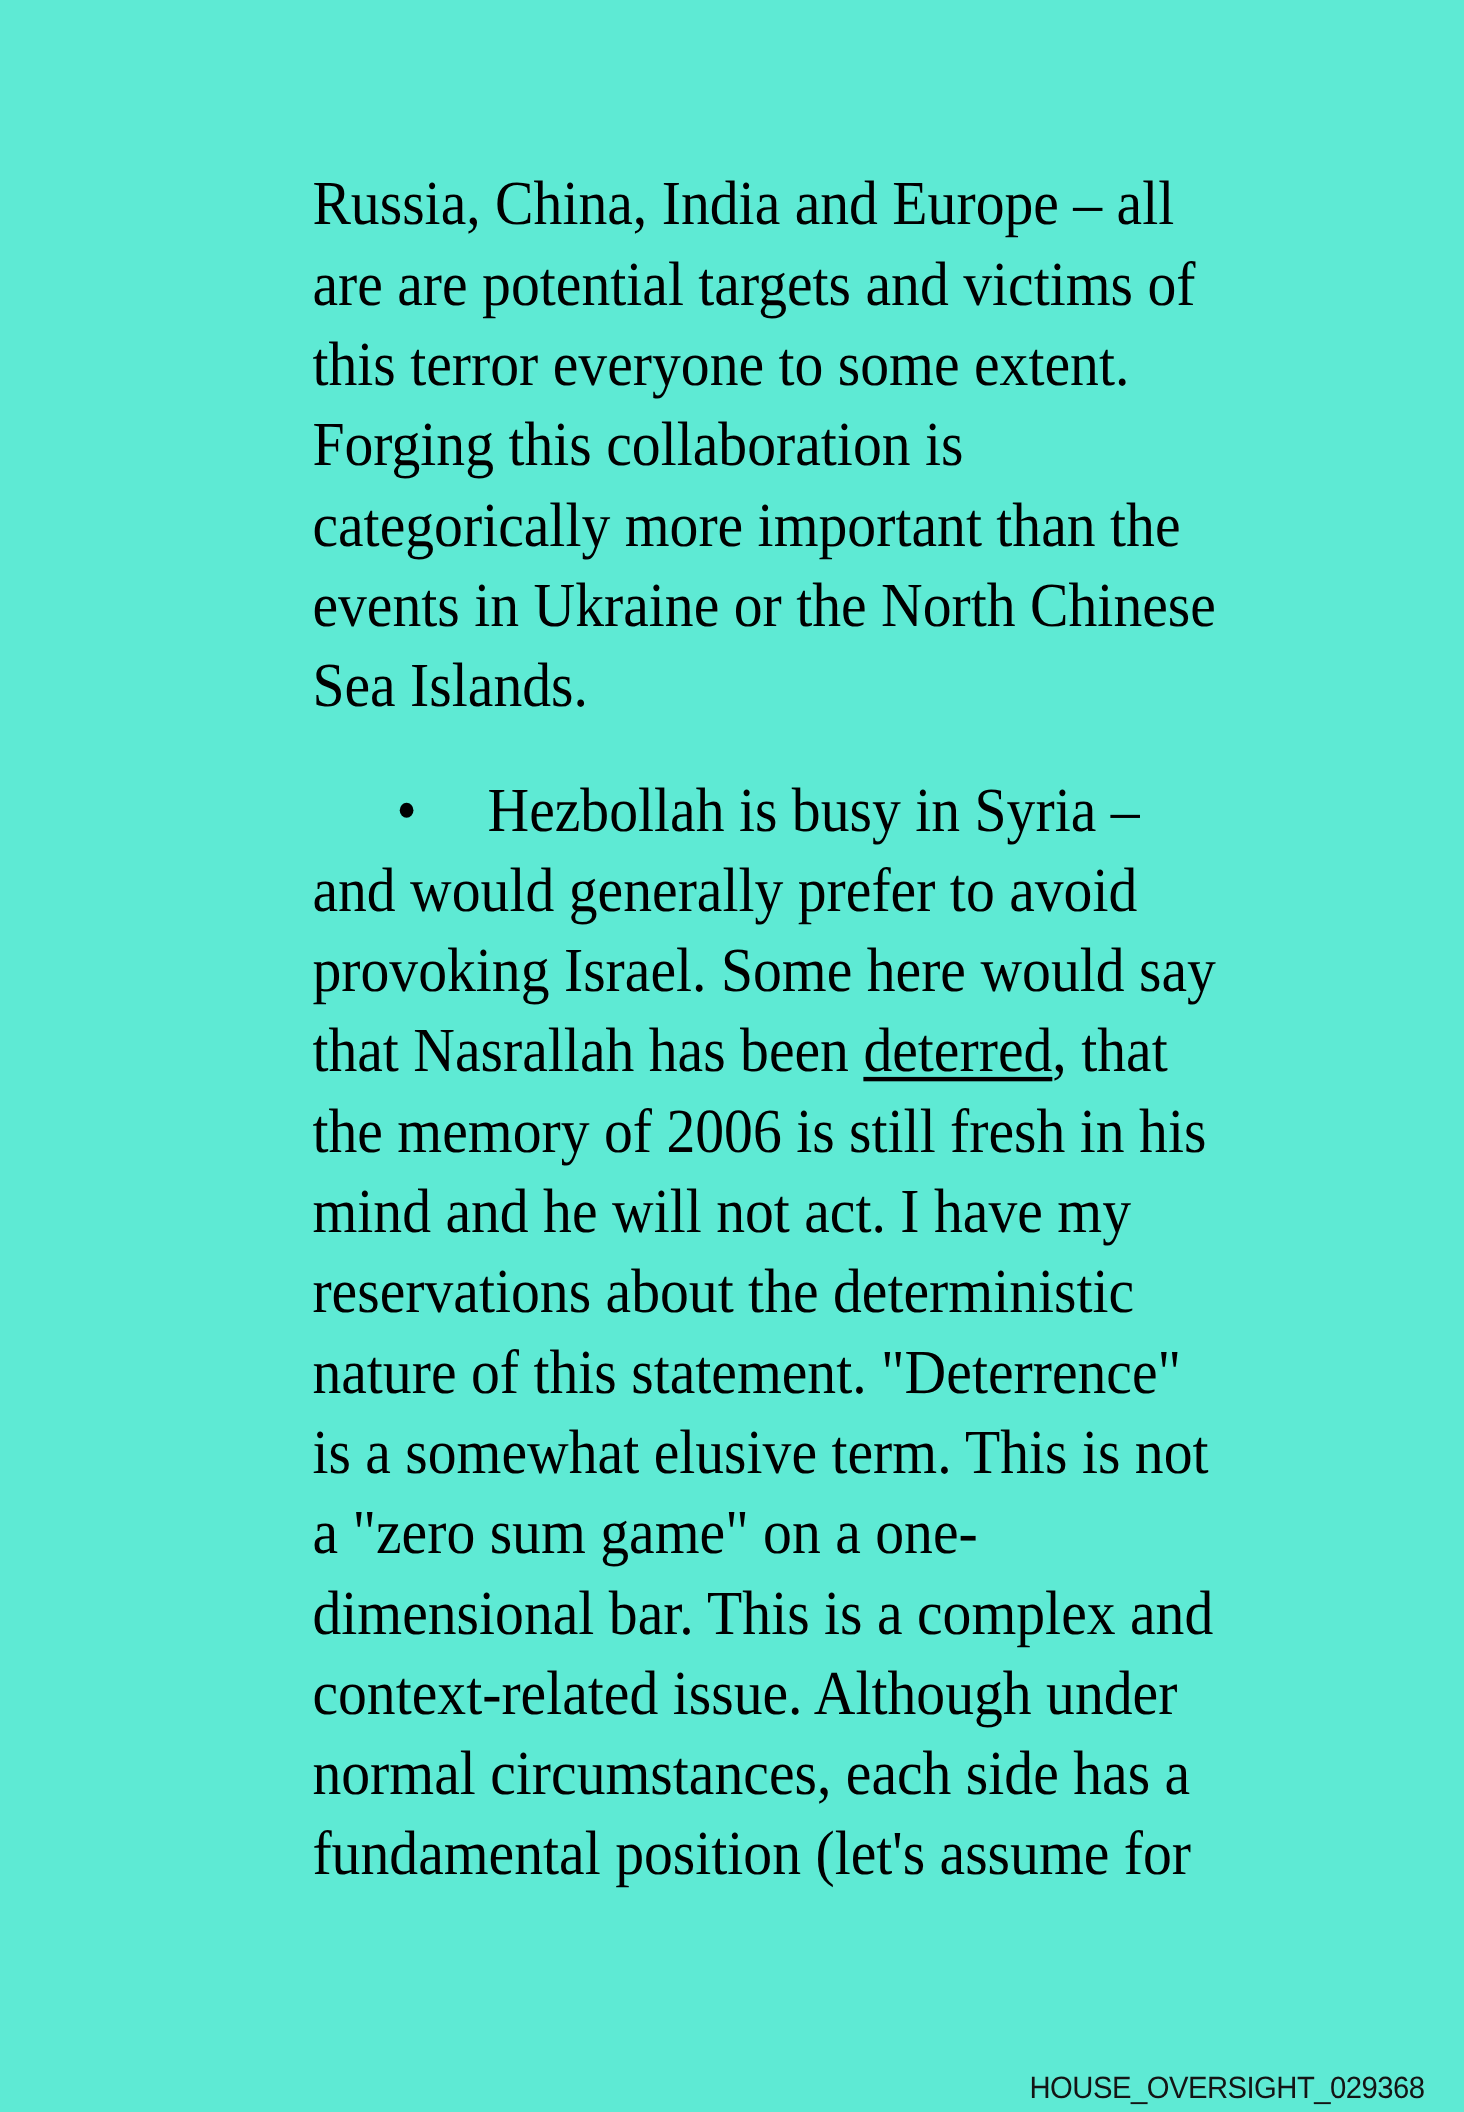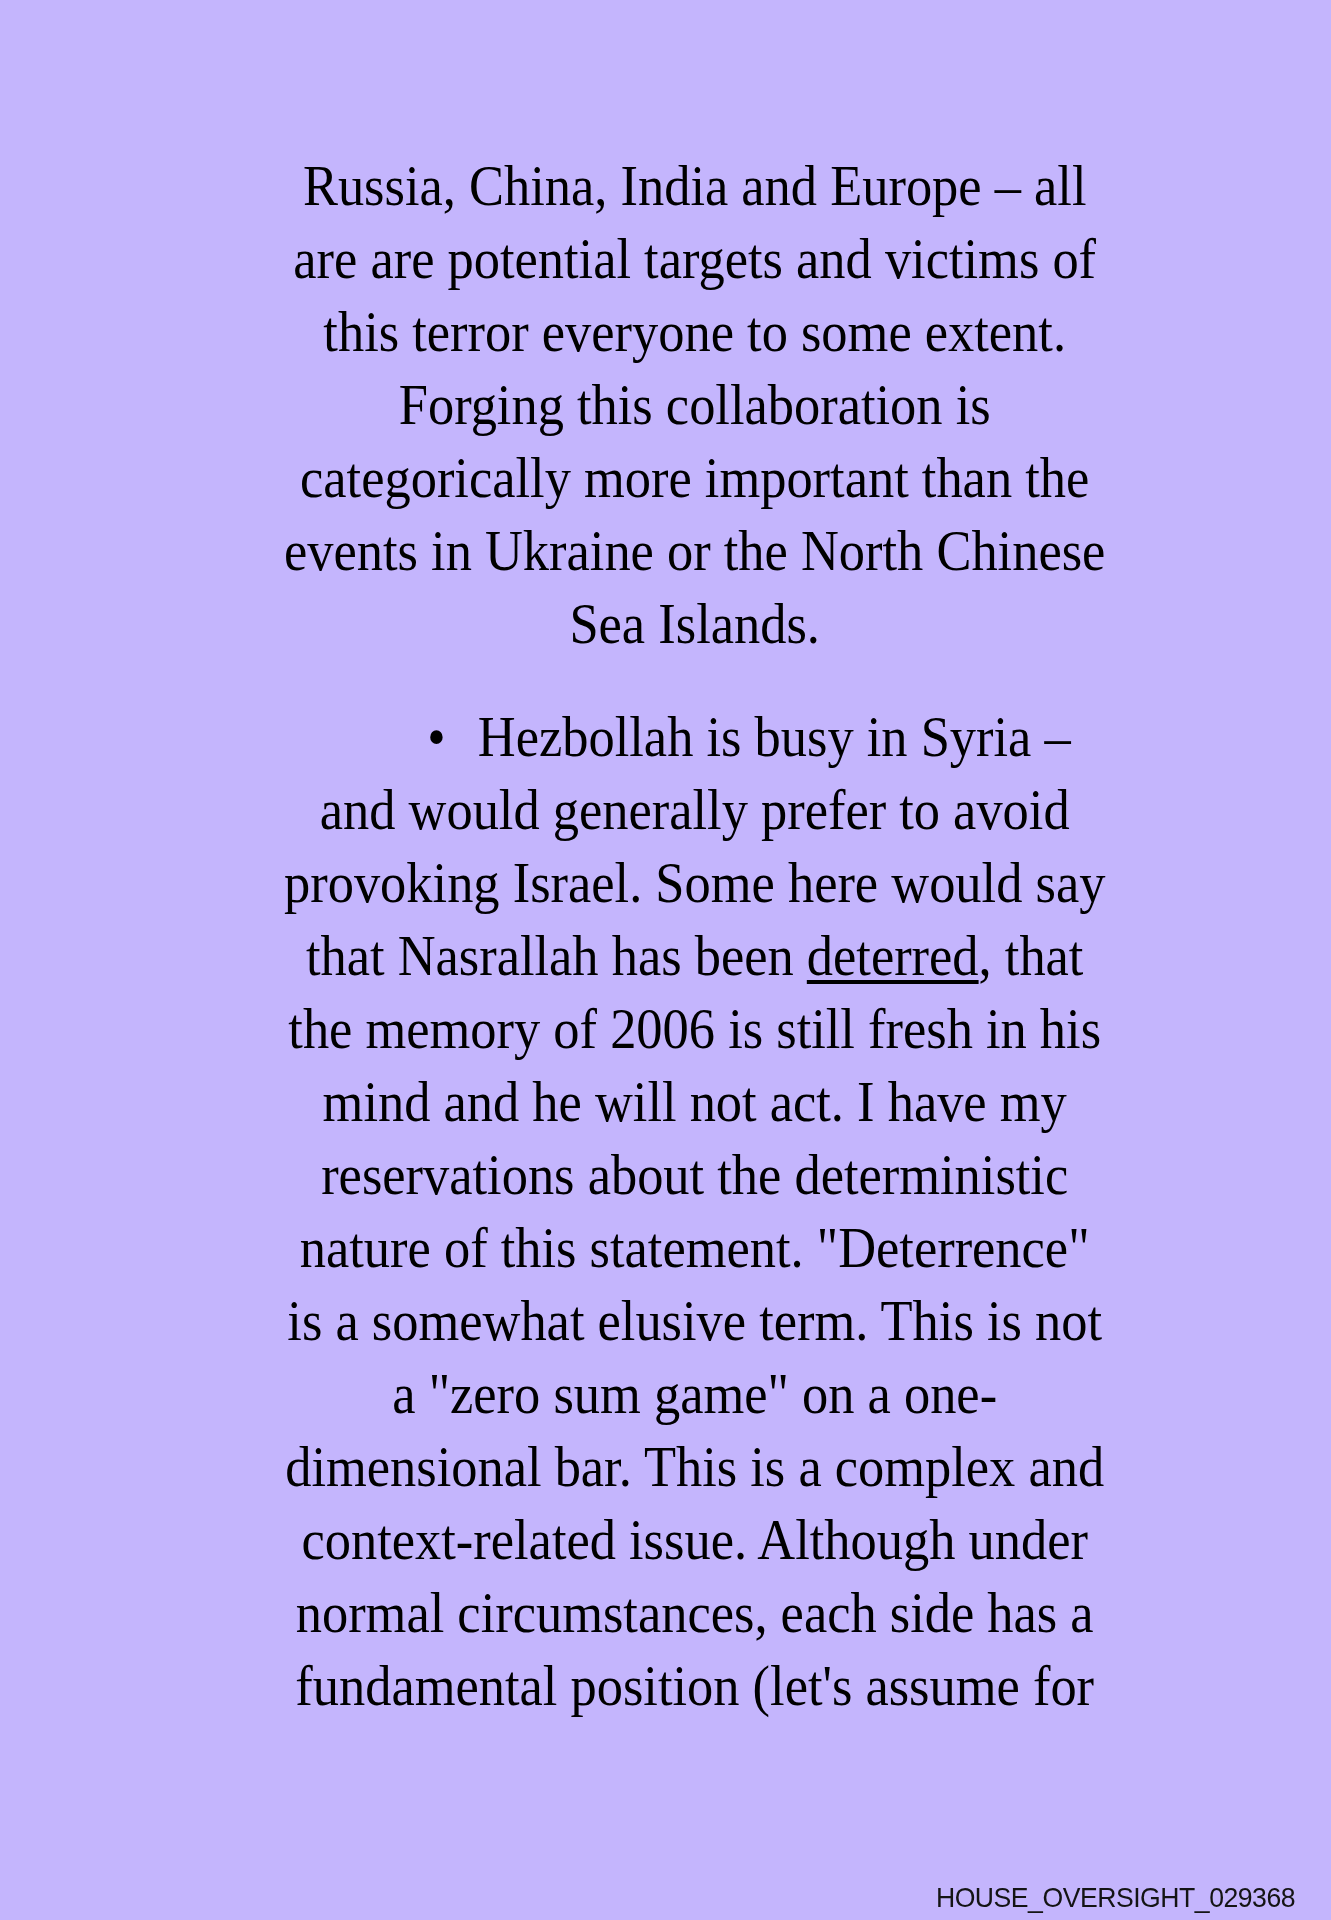--- a/index.html
+++ b/index.html
@@ -9,22 +9,21 @@
   body {
     width: 1331px;
     height: 1920px;
     position: relative;
     background: #ffffff;
     overflow: hidden;
   }
   .page {
     position: absolute;
     inset: 0;
-    background: #c4b5fd;
-    text-align: center;
+    background: #5eead4;
   }
   .text-block {
     position: absolute;
     left: 284px;
     top: 149px;
     color: #000000;
     font-family: "Liberation Serif", "DejaVu Serif", serif;
     font-size: 57px;
     line-height: 73px;
     white-space: nowrap;

